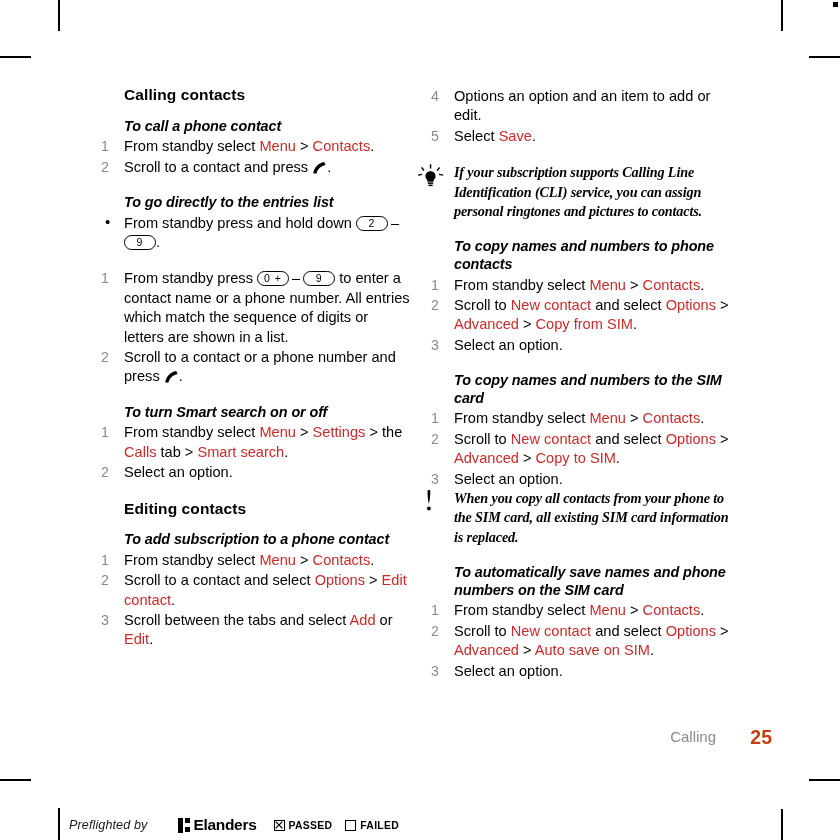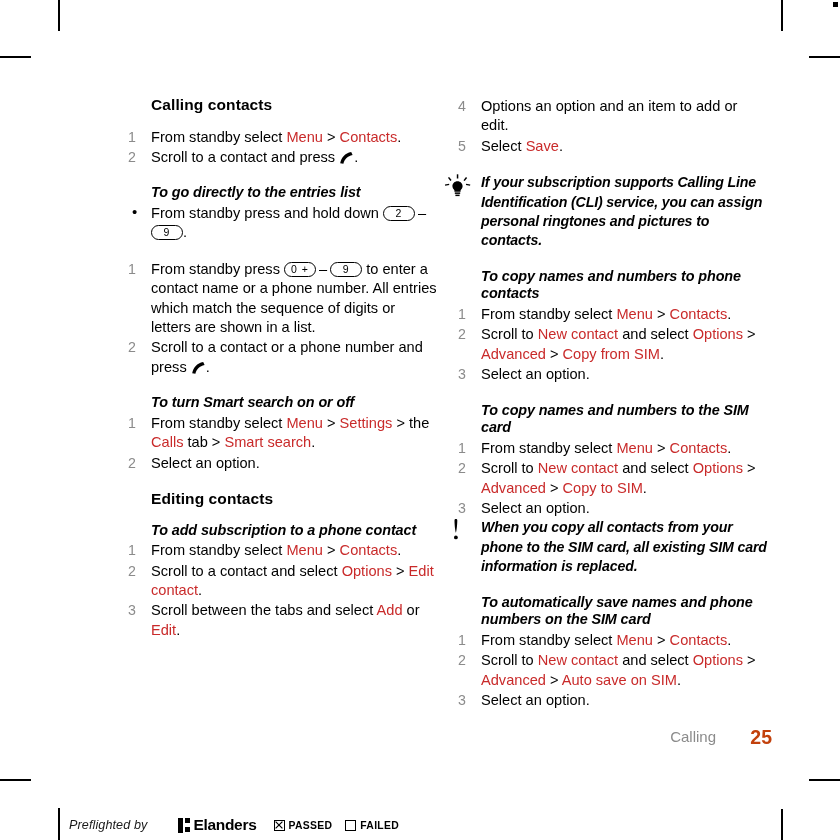--- a/index.html
+++ b/index.html
@@ -13,21 +13,21 @@
   
   .cropmark{position:absolute;background:#000;}
   .cm-v{width:2px;height:31px;}
   .cm-h{height:2px;width:31px;}
   .reg-dot{position:absolute;width:5px;height:5px;background:#000;}
 
   
   .page{position:absolute;left:0;top:0;width:840px;height:840px;}
 
   .cols{position:absolute;left:100px;top:86px;width:672px;}
-  .col{position:absolute;top:10px;width:310px;margin-left:27px;}
+  .col{position:absolute;top:0;width:310px;}
   .col-left{left:0;}
   .col-right{left:330px;}
 
   
   .sec-title{
     font-size:15.5px;font-weight:bold;letter-spacing:.1px;
     margin:0 0 13px 24px;line-height:1.2;
   }
   .proc-title{
     font-size:14.4px;font-weight:bold;font-style:italic;
@@ -45,21 +45,21 @@
     position:absolute;left:1px;top:0;width:16px;text-align:left;
     color:#8b8b8b;font-size:14.2px;font-weight:normal;
   }
   ul.steps li .bul{
     position:absolute;left:5px;top:-2px;color:#000;font-size:15px;line-height:19.4px;
   }
 
   .rd{color:#c92a2a;}
 
   
-  .note{position:relative;padding-left:24px;margin-bottom:17px;}
+  .note{position:relative;padding-left:24px;margin-bottom:17px;font-family:Liberation Serif, serif;}
   .note .ntxt{
     font-size:14.2px;line-height:19.4px;font-style:italic;font-weight:600;
     letter-spacing:-.15px;
   }
   .note .nicon{position:absolute;left:-14px;top:1px;width:32px;height:26px;}
 
   
   .key{
     display:inline-block;border:1.6px solid #000;border-radius:9px;
     height:13px;min-width:20px;padding:0 5px;
@@ -119,20 +119,21 @@
 <div class="cropmark cm-v" style="left:781px;top:809px;"></div>
 
 <div class="page">
 
   <div class="cols">
 
     <div class="col col-left">
       <h2 class="sec-title">Calling contacts</h2>
       <div>
           <div class="blk">
+            <h3 class="proc-title">To call a phone contact</h3>
             <ol class="steps">
               <li><span class="num">1</span><span>From standby select <span class="rd">Menu</span> &gt; <span class="rd">Contacts</span>.</span></li>
               <li><span class="num">2</span><span>Scroll to a contact and press <span class="callic"><svg viewBox="0 0 15 13" width="15" height="13" aria-hidden="true">
                       <path d="M1.2 12.3 C2.2 6.2 6.0 2.2 12.2 0.9 L13.6 4.0 C8.6 5.2 5.6 8.0 4.4 12.8 Z" fill="#000"></path>
                     </svg></span>.</span></li>
             </ol>
           </div>
           <div class="blk">
             <h3 class="proc-title">To go directly to the entries list</h3>
             <ul class="steps">

